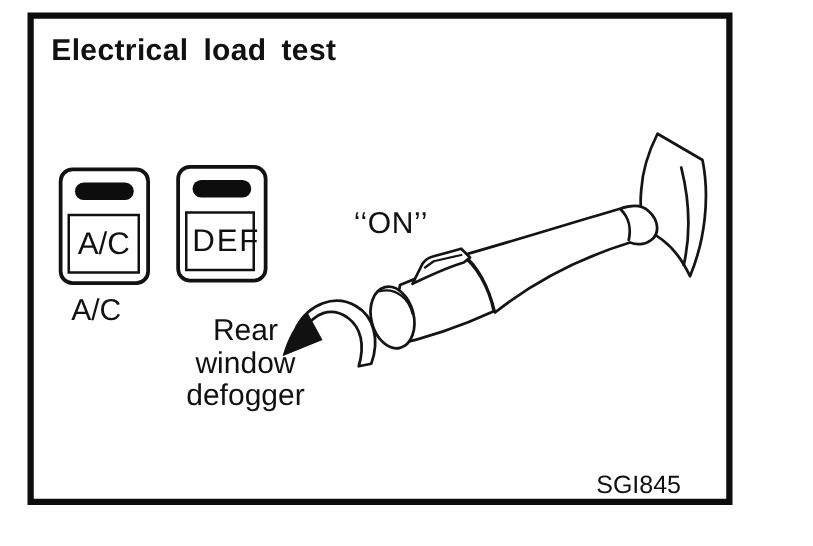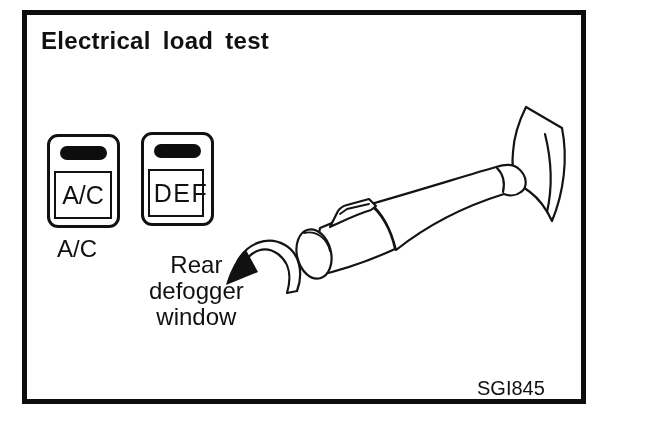--- a/index.html
+++ b/index.html
@@ -134,21 +134,22 @@
 
   <div class="rocker def">
     <div class="rocker-indicator"></div>
     <div class="rocker-face">DEF</div>
   </div>
 
   <div class="label ac-caption">A/C</div>
 
   <div class="label defogger-caption">
     <span>Rear</span>
+    <span>window</span>
     <span>defogger</span>
-    <span>window</span>
   </div>
 
+  <div class="label on-label">‘‘ON’’</div>
 
 
   <div class="label figure-code">SGI845</div>
 
 </div>
 
 </body></html>

